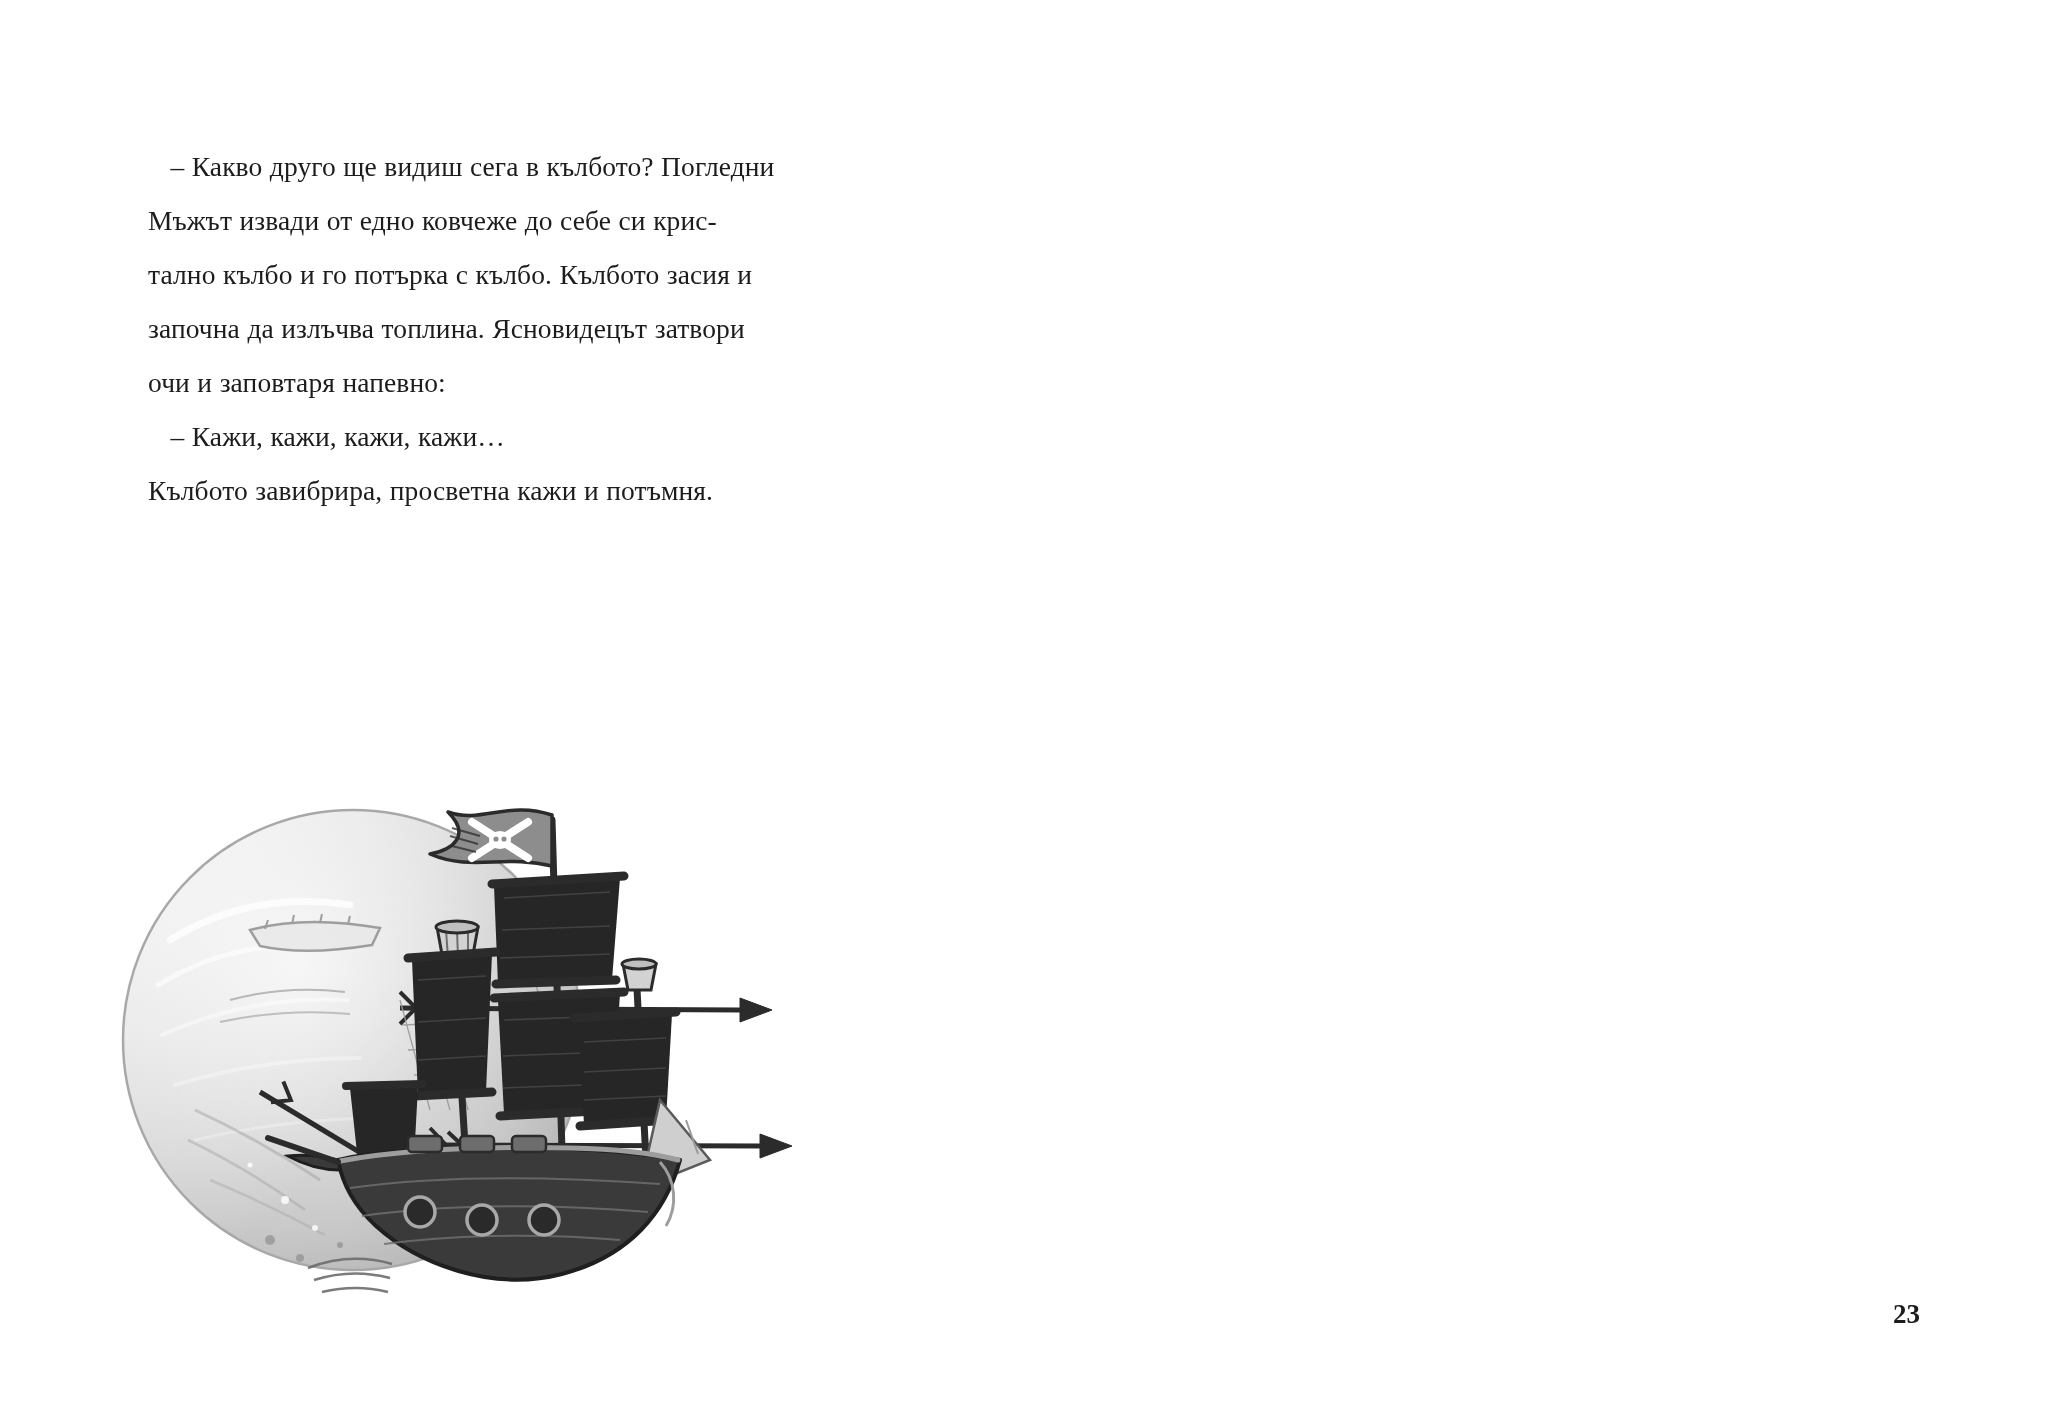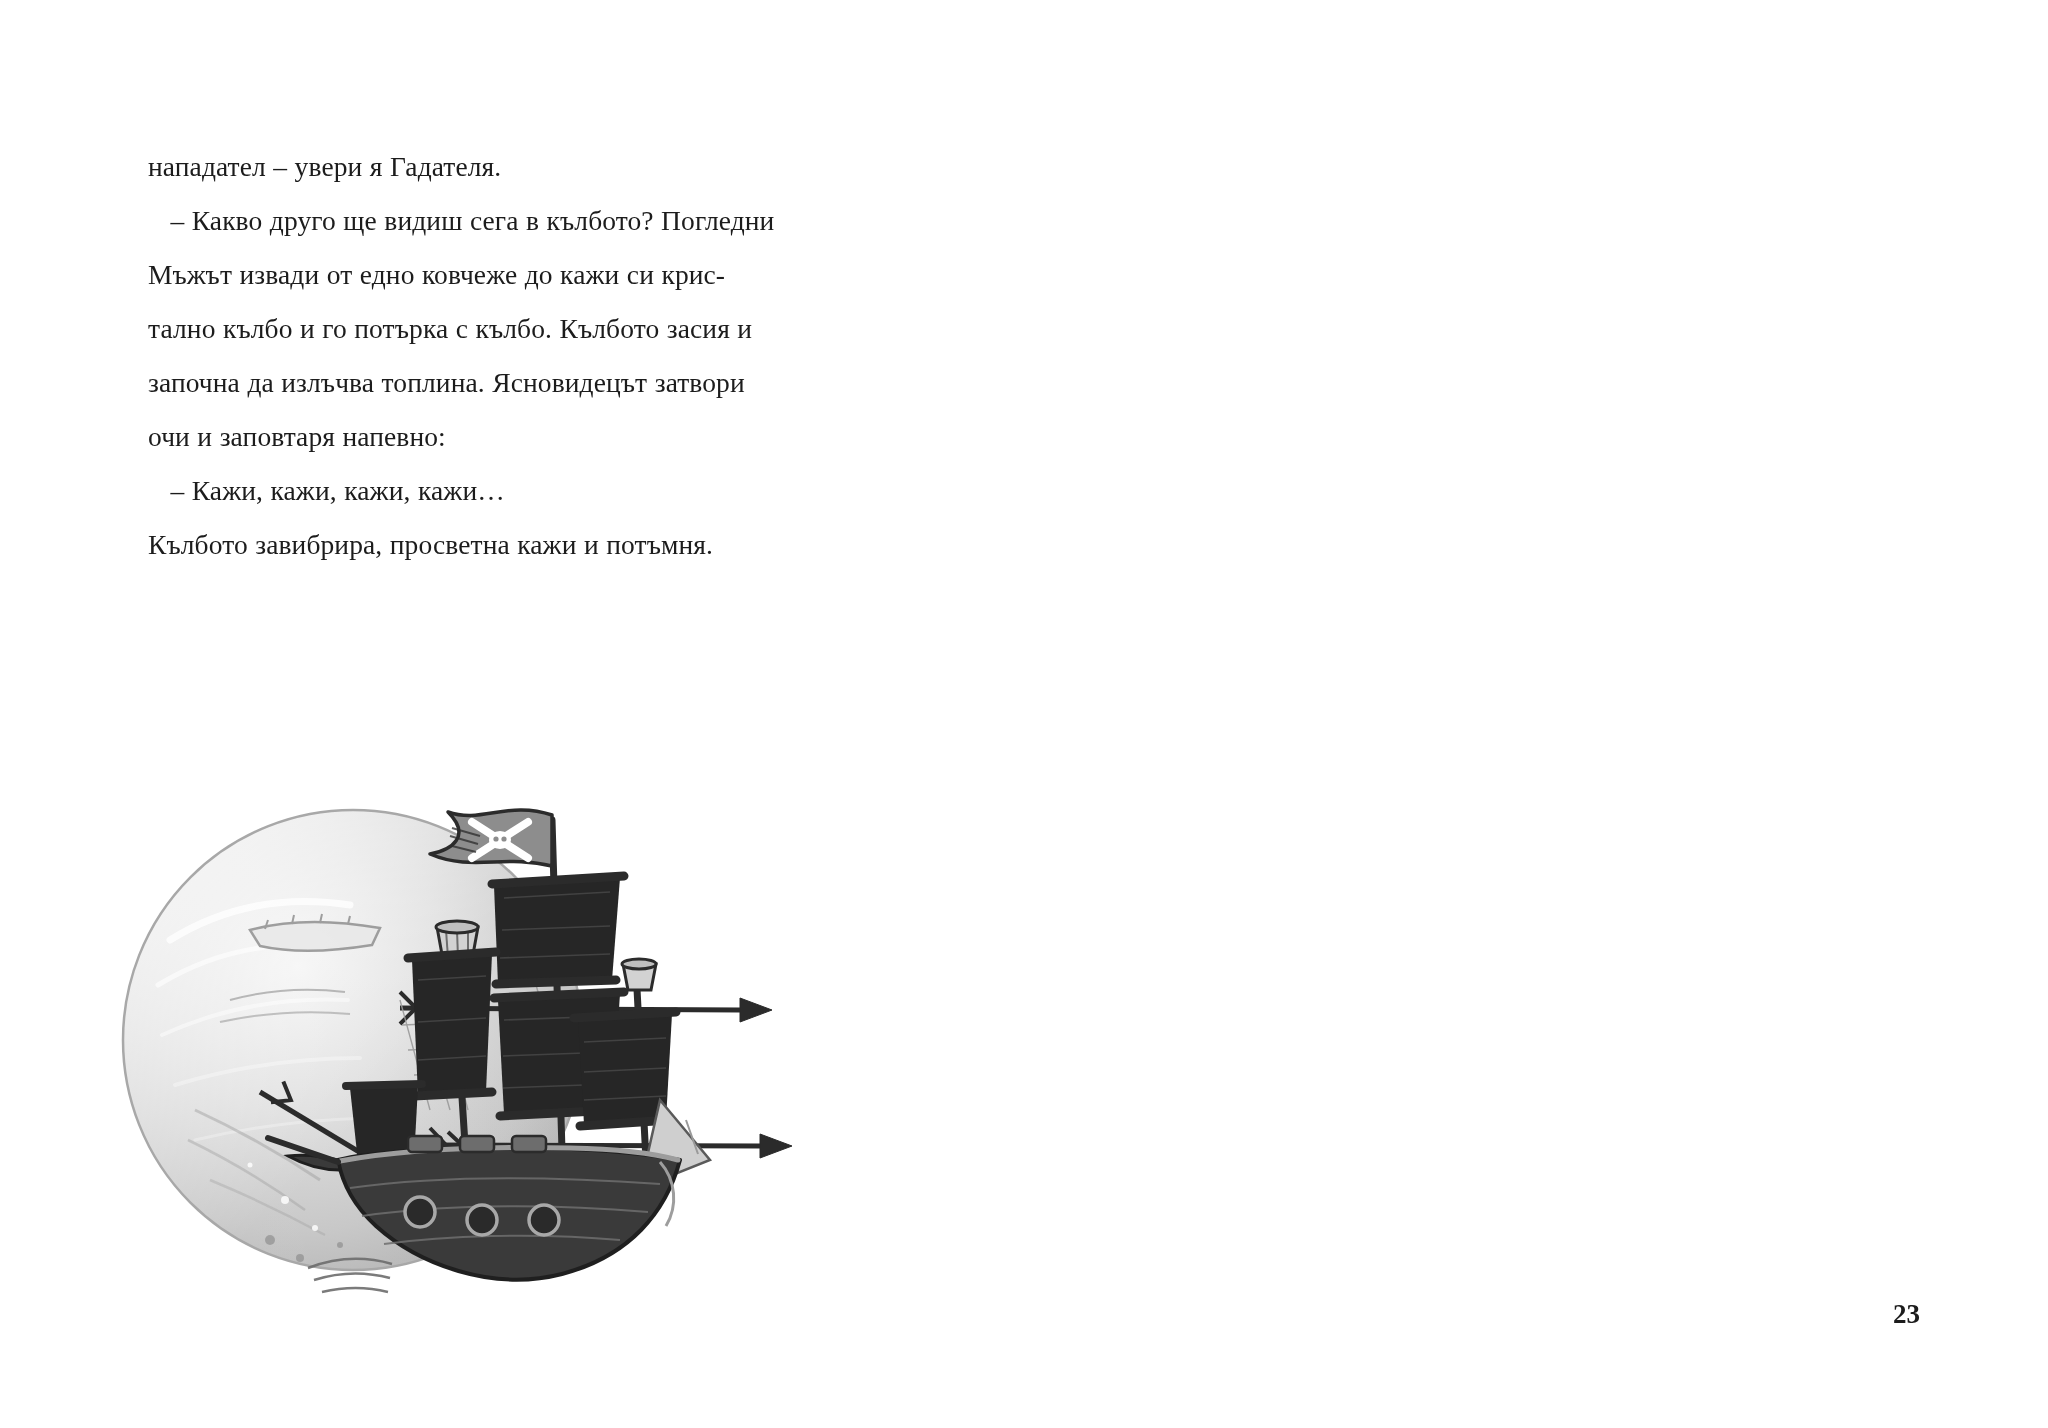--- a/index.html
+++ b/index.html
@@ -82,23 +82,22 @@
   }
 </style>
 </head>
 <body>
 
 <div class="spread">
 
   <div class="page page-left">
 
     <div class="text-col text-col-left">
-      <div class="line">нападател – увери я Гадателя.</div>
       <div class="line">   – Какво друго ще видиш сега в кълбото? Погледни</div>
-      <div class="line">Мъжът извади от едно ковчеже до кажи си крис-</div>
+      <div class="line">Мъжът извади от едно ковчеже до себе си крис-</div>
       <div class="line">тално кълбо и го потърка с кълбо. Кълбото засия и</div>
       <div class="line">започна да излъчва топлина. Ясновидецът затвори</div>
       <div class="line">очи и заповтаря напевно:</div>
       <div class="line">   – Кажи, кажи, кажи, кажи…</div>
       <div class="line">Кълбото завибрира, просветна кажи и потъмня.</div>
     </div>
 
     <div class="illustration">
       <svg viewBox="0 0 720 700" xmlns="http://www.w3.org/2000/svg">
         <defs>

